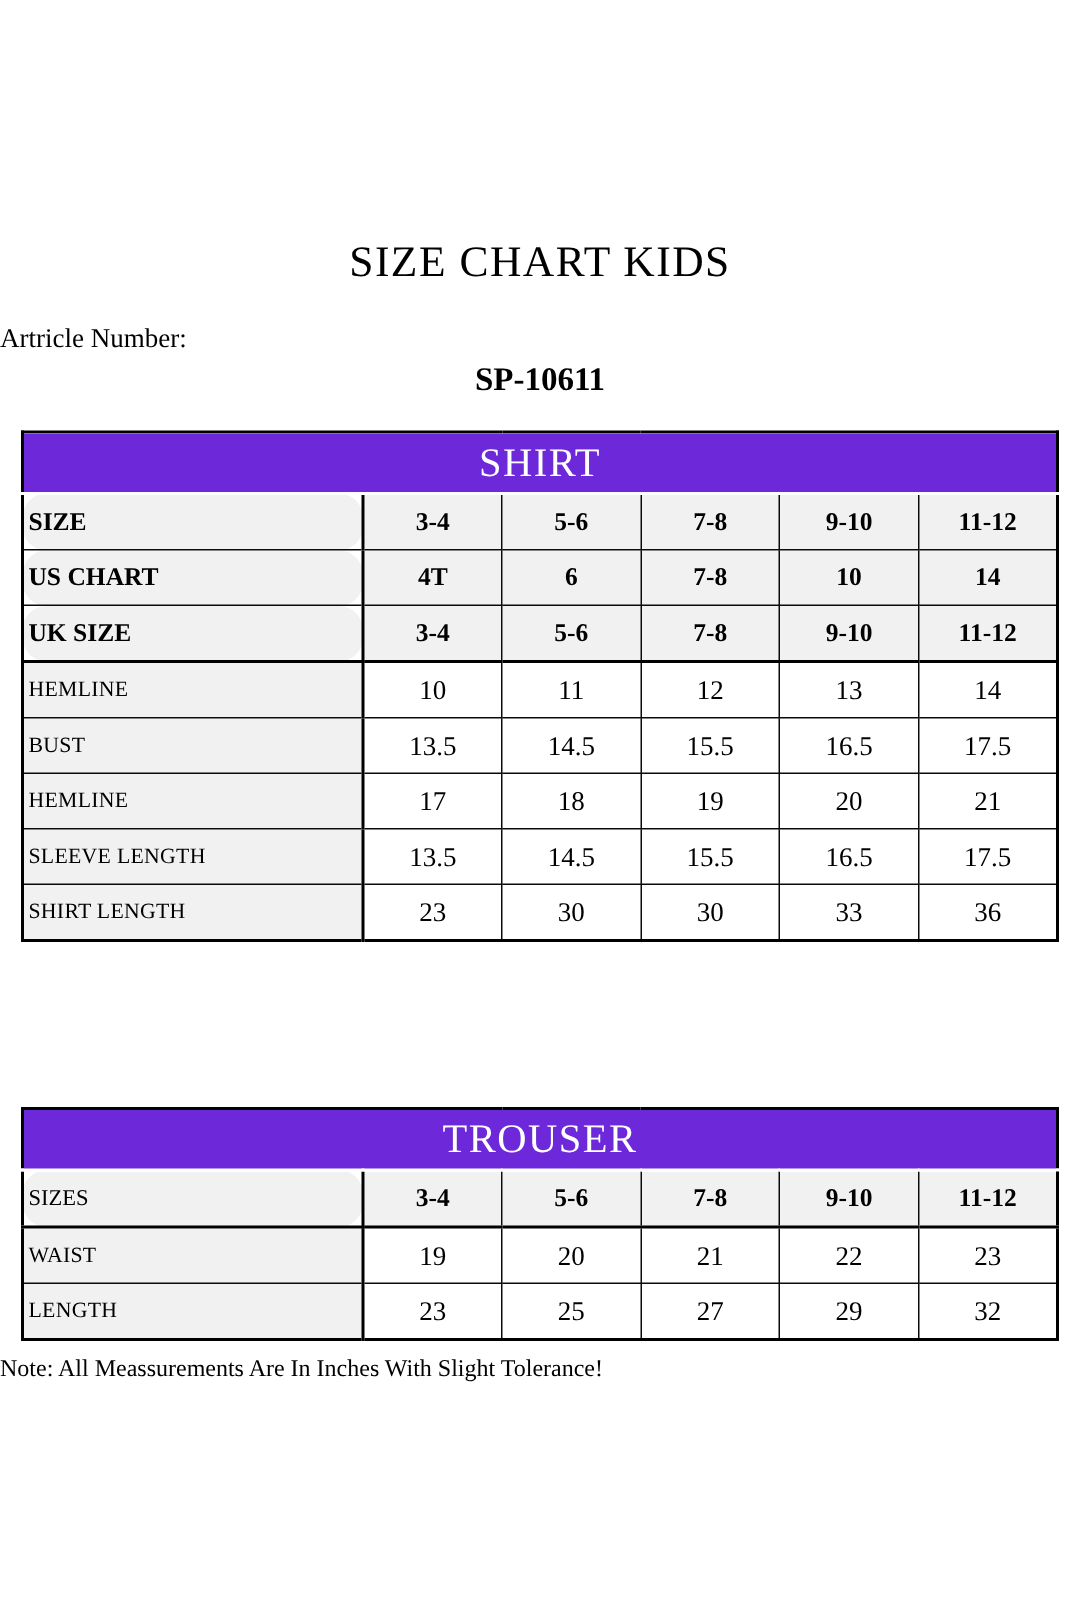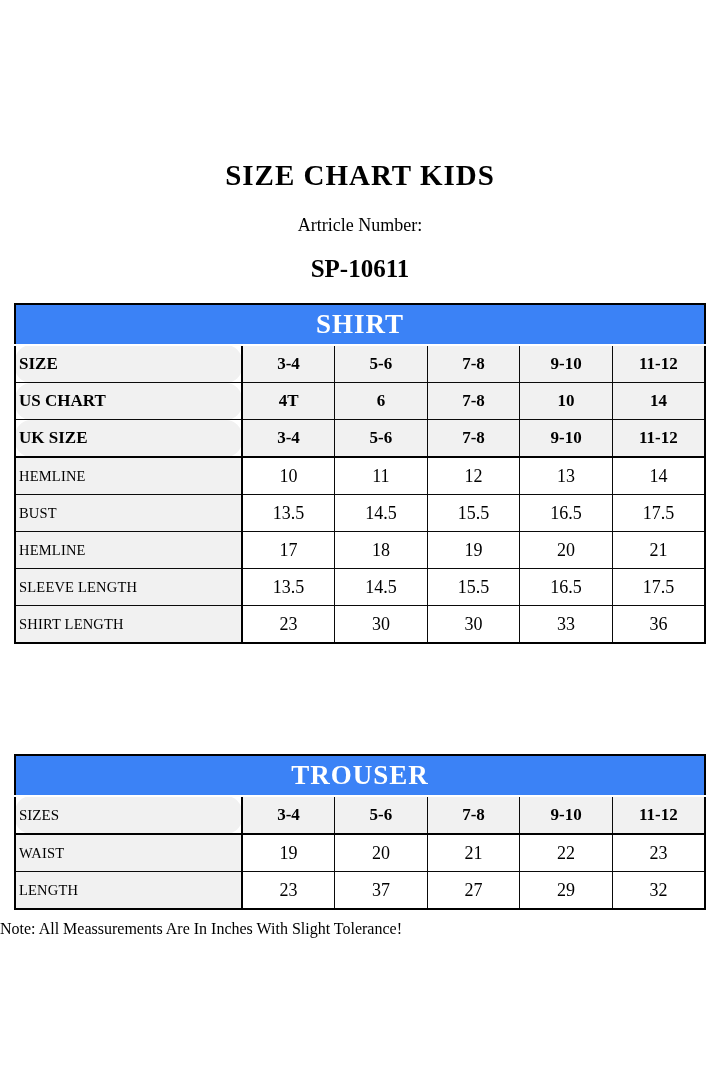--- a/index.html
+++ b/index.html
@@ -14,57 +14,56 @@
     width: 720px;
     height: 1080px;
     background: #ffffff;
     overflow: hidden;
   }
   .page-title {
     margin: 0;
     padding-top: 157px;
     text-align: center;
     font-size: 29px;
-    font-weight: bold;
+    font-weight: normal;
     letter-spacing: 1px;
     line-height: 36px;
   }
   .article-label {
     margin-top: 19px;
-    text-align: center;
     font-size: 18px;
     line-height: 26px;
   }
   .article-number {
-    margin-top: 17px;
+    margin-top: 1px;
     text-align: center;
-    font-size: 25px;
+    font-size: 22px;
     font-weight: bold;
     line-height: 28px;
   }
   table.size-table {
     width: 690px;
     margin: 0 auto;
     border-collapse: collapse;
     table-layout: fixed;
     border: 2px solid #000000;
   }
   table.size-table.shirt { margin-top: 20px; }
   table.size-table.trouser { margin-top: 110px; }
   col.c-label { width: 227px; }
   col.c-val { width: 92.6px; }
   td.band {
-    background: #3b82f6;
+    background: #6d28d9;
     color: #ffffff;
     text-align: center;
     font-size: 27px;
     letter-spacing: 1px;
     height: 37px;
     border-bottom: 2px solid #ffffff;
-    font-weight: bold;
+    font-weight: normal;
   }
   td {
     border: 1px solid #0a0a0a;
     height: 34px;
     overflow: hidden;
     white-space: nowrap;
   }
   td.lbl {
     text-align: left;
     padding-left: 3px;
@@ -213,21 +212,21 @@
         <td class="lbl">WAIST</td>
         <td class="val">19</td>
         <td class="val">20</td>
         <td class="val">21</td>
         <td class="val">22</td>
         <td class="val">23</td>
       </tr>
       <tr class="meas">
         <td class="lbl">LENGTH</td>
         <td class="val">23</td>
-        <td class="val">37</td>
+        <td class="val">25</td>
         <td class="val">27</td>
         <td class="val">29</td>
         <td class="val">32</td>
       </tr>
     </tbody>
   </table>
 
   <div class="note">Note: All Meassurements Are In Inches With Slight Tolerance!</div>
 
 </div>

